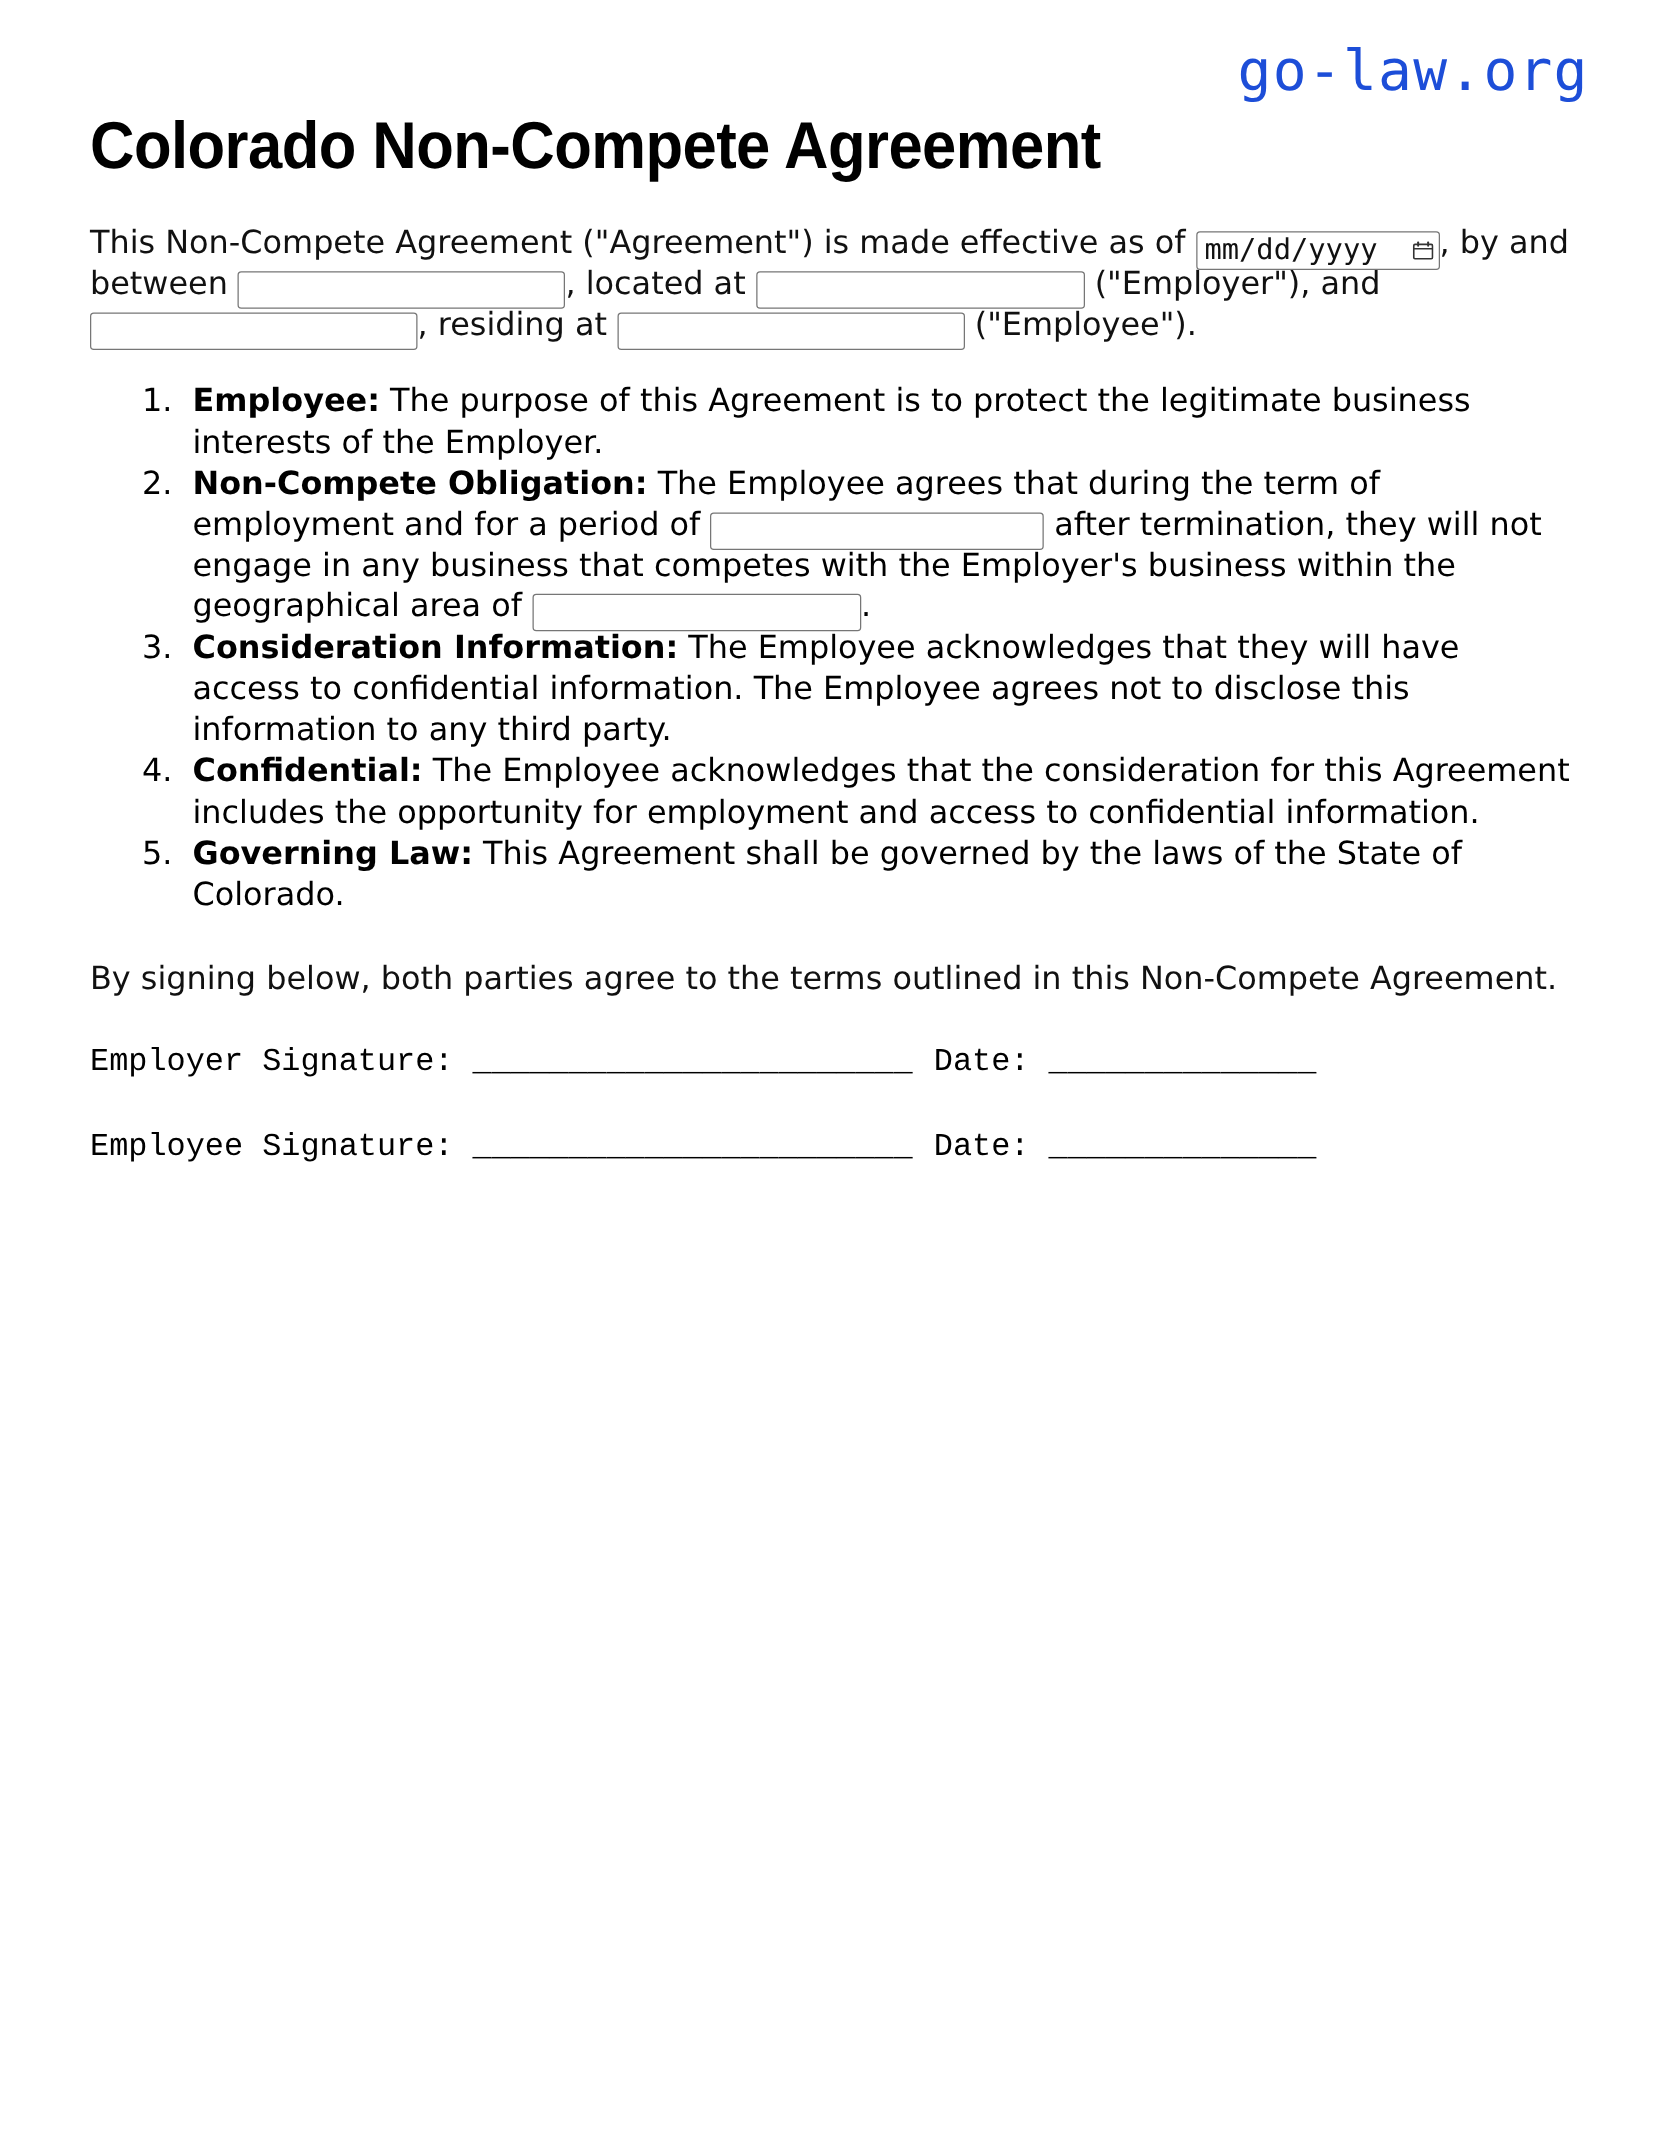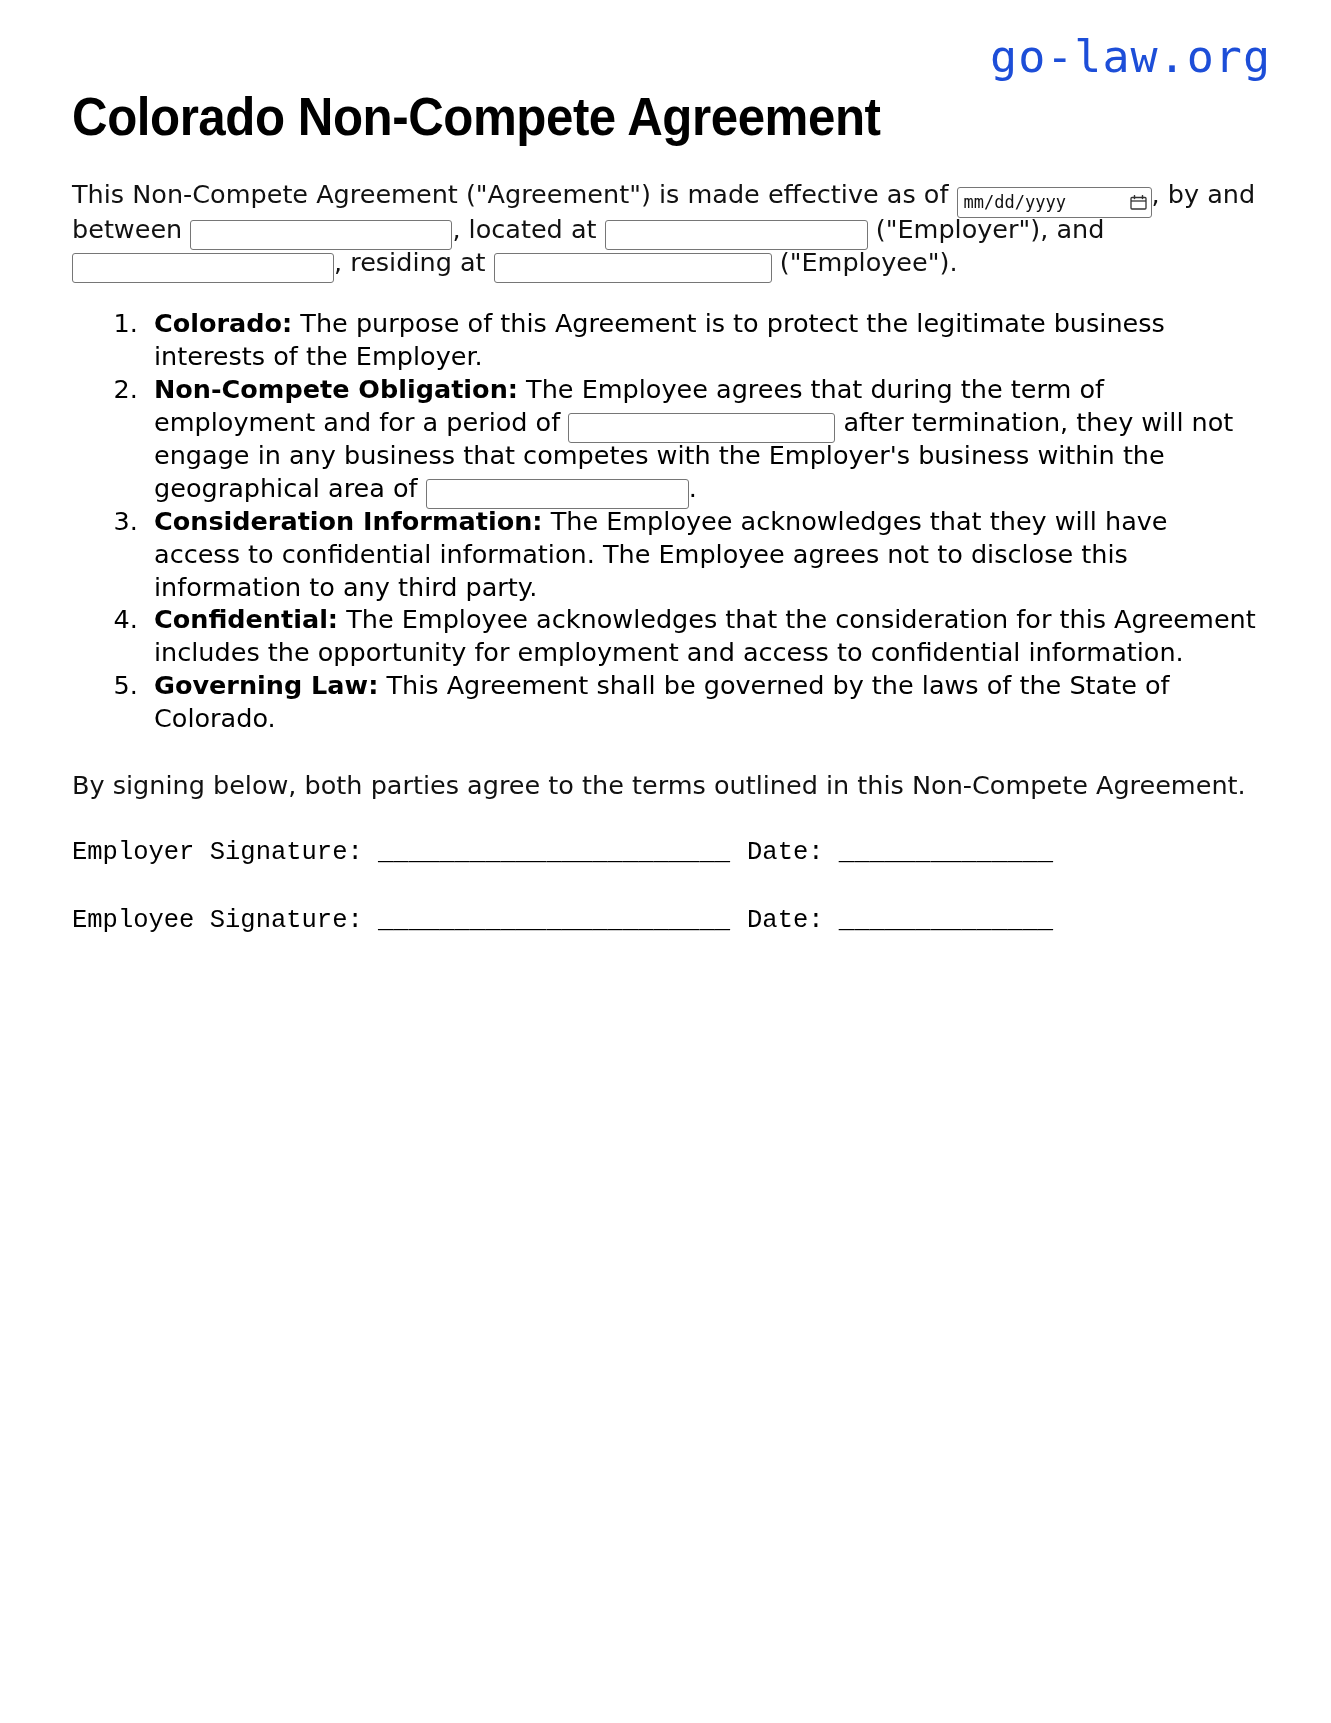--- a/index.html
+++ b/index.html
@@ -98,21 +98,21 @@
     border: 1px solid #767676;
     border-radius: 3px;
     background: #fff;
     padding: 0 4px 0 6px;
     vertical-align: baseline;
     position: relative;
     top: 5px;
   }
   .datefield .dtxt {
     font-family: "DejaVu Sans Mono", monospace;
-    font-size: 17px;
+    font-size: 23px;
     letter-spacing: 0px;
     color: #111;
     line-height: 1;
   }
   .cal-ico {
     width: 17px;
     height: 15px;
     flex: 0 0 auto;
     margin-left: 6px;
   }
@@ -163,21 +163,21 @@
         <rect x="1" y="2.5" width="15" height="11.5" rx="1" fill="#ffffff" stroke="#333333" stroke-width="1.3"></rect>
         <line x1="1" y1="6" x2="16" y2="6" stroke="#333333" stroke-width="1.3"></line>
         <line x1="4.5" y1="0.7" x2="4.5" y2="3.6" stroke="#333333" stroke-width="1.5" stroke-linecap="round"></line>
         <line x1="12.5" y1="0.7" x2="12.5" y2="3.6" stroke="#333333" stroke-width="1.5" stroke-linecap="round"></line>
       </svg>
       </span><span>, by and between </span><input class="fld fld-party" type="text" value="" style=""><span>, located at </span><input class="fld fld-address" type="text" value="" style=""><span> ("Employer"), and </span><input class="fld fld-resident" type="text" value="" style=""><span>, residing at </span><input class="fld fld-resaddr" type="text" value="" style=""><span> ("Employee").</span></p>
 
 
   <ol class="clauses">
 
-    <li><span class="clause-label">Colorado:</span><span> The purpose of this Agreement is to protect the legitimate business interests of the Employer.</span></li>
+    <li><span class="clause-label">Employee:</span><span> The purpose of this Agreement is to protect the legitimate business interests of the Employer.</span></li>
 
     <li><span class="clause-label">Non-Compete Obligation:</span><span> The Employee agrees that during the term of employment and for a period of </span><input class="fld fld-period" type="text" value="" style=""><span> after termination, they will not engage in any business that competes with the Employer's business within the geographical area of </span><input class="fld fld-geo" type="text" value="" style=""><span>.</span></li>
 
     <li><span class="clause-label">Consideration Information:</span><span> The Employee acknowledges that they will have access to confidential information. The Employee agrees not to disclose this information to any third party.</span></li>
 
     <li><span class="clause-label">Confidential:</span><span> The Employee acknowledges that the consideration for this Agreement includes the opportunity for employment and access to confidential information.</span></li>
 
     <li><span class="clause-label">Governing Law:</span><span> This Agreement shall be governed by the laws of the State of Colorado.</span></li>
 
   </ol>

